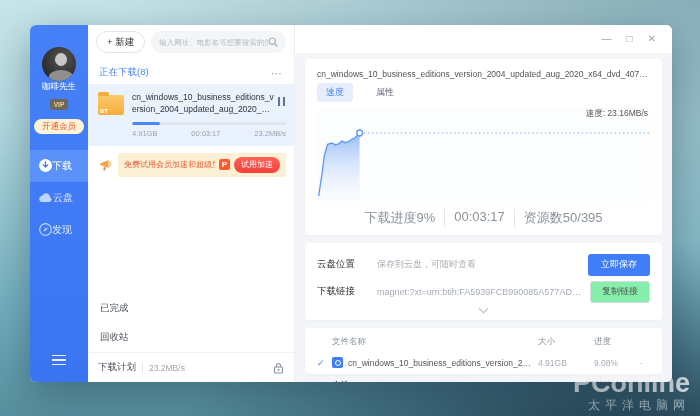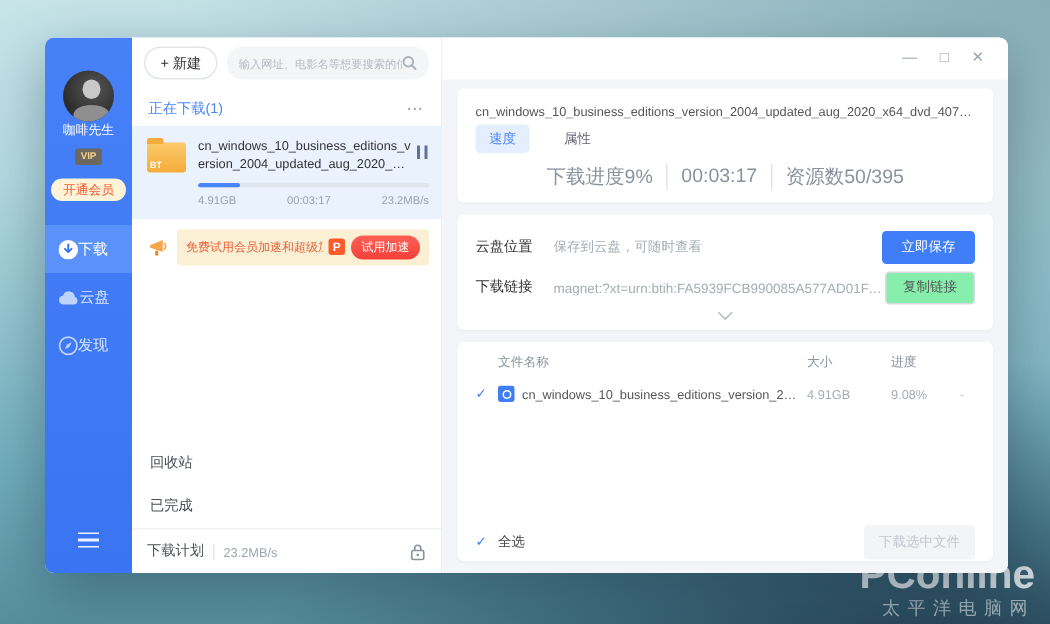--- a/index.html
+++ b/index.html
@@ -82,21 +82,21 @@
   .tabs { display:flex; align-items:center; gap:14px; margin-top:4px; }
   .tab { font-size:9px; color:#667; padding:3px 9px; border-radius:3px; cursor:pointer; }
   .tab.active { background:#E4EEFC; color:#4A86F7; }
   .chart-box { position:relative; margin-top:6px; height:94px; background:#FCFDFE; }
   .speed-label { position:absolute; top:0; right:2px; font-size:8.5px; color:#555; }
   .chart-svg { position:absolute; left:0; top:14px; width:100%; height:78px; }
   .stats-row { display:flex; justify-content:center; margin-top:7px; font-size:13px; color:#8A929C; }
   .stats-row span { padding:0 9px; }
   .stats-row span + span { border-left:1px solid #E1E5EA; }
   .card2 { padding:8px 12px 3px; margin-bottom:8px; }
-  .info-row { display:flex; align-items:center; height:27px; gap:0; }
+  .info-row { display:flex; align-items:center; height:27px; gap:8px; }
   .info-label { font-size:9.5px; color:#333; width:52px; flex-shrink:0; }
   .info-desc { flex:1; min-width:0; font-size:9px; color:#A6ACB5; white-space:nowrap; overflow:hidden; text-overflow:ellipsis; }
   .save-btn { background:#3F7EF7; color:#fff; font-size:9px; border:none; border-radius:3px; padding:4.5px 13px; cursor:pointer; font-family:inherit; flex-shrink:0; }
   .copy-btn { background:#86efac; color:#555; font-size:9px; border:1px solid #D8DCE2; border-radius:3px; padding:3.5px 11px; cursor:pointer; font-family:inherit; flex-shrink:0; }
   .chevron { width:7px; height:7px; margin:0 auto 5px; border-right:1.5px solid #B7BDC6; border-bottom:1.5px solid #B7BDC6; transform:rotate(45deg); cursor:pointer; }
   .card3 { padding:8px 12px 1px; flex:1; display:flex; flex-direction:column; min-height:0; }
   .file-head { display:flex; font-size:8.5px; color:#8A929C; padding:0 0 6px 0; }
   .col-check { width:15px; flex-shrink:0; }
   .col-name { flex:1; min-width:0; }
   .col-size { width:56px; flex-shrink:0; }
@@ -173,21 +173,21 @@
         <div class="search-box">
           <input type="text" placeholder="输入网址、电影名等想要搜索的信息" style="">
           <svg width="10" height="10" viewBox="0 0 10 10">
               <circle cx="4.2" cy="4.2" r="3.2" fill="none" stroke="#A8B0B9" stroke-width="1.2"></circle>
               <path d="M6.6 6.6L9 9" stroke="#A8B0B9" stroke-width="1.2" stroke-linecap="round"></path>
             </svg>
         </div>
       </div>
 
       <div class="section-head">
-        <span class="section-title">正在下载(1)</span>
+        <span class="section-title">正在下载(8)</span>
         <span class="more-dots">⋯</span>
       </div>
 
       <div class="dl-item">
         <div class="folder-icon">
           <div class="folder-tab"></div>
           <span class="bt-label">BT</span>
         </div>
         <div class="dl-info">
           <div class="dl-name">cn_windows_10_business_editions_version_2004_updated_aug_2020_x64_dvd_4077da77...</div>
@@ -214,22 +214,22 @@
           </svg>
         <div class="promo-banner">
           <span class="promo-text">免费试用会员加速和超级加速</span>
           <span class="p-logo">P</span>
           <button class="try-btn">试用加速</button>
         </div>
       </div>
 
       <div class="list-spacer"></div>
 
+      <div class="nav-row">已完成</div>
       <div class="nav-row">回收站</div>
-      <div class="nav-row">已完成</div>
 
       <div class="list-footer">
         <span class="footer-label">下载计划</span>
         <span class="footer-speed">23.2MB/s</span>
         <span class="lock-wrap">
           <svg width="11" height="12" viewBox="0 0 11 12">
               <rect x="1.5" y="5" width="8" height="6" rx="1" fill="none" stroke="#8A929C" stroke-width="1.1"></rect>
               <path d="M3.5 5V3.5a2 2 0 014 0V5" fill="none" stroke="#8A929C" stroke-width="1.1"></path>
               <circle cx="5.5" cy="8" r="0.9" fill="#8A929C"></circle>
             </svg>
@@ -243,20 +243,35 @@
         <span>—</span>
         <span>□</span>
         <span>✕</span>
       </div>
 
       <div class="card card1">
         <div class="d-filename">cn_windows_10_business_editions_version_2004_updated_aug_2020_x64_dvd_4077da77.iso</div>
         <div class="tabs">
           <span class="tab active">速度</span>
           <span class="tab">属性</span>
+        </div>
+        <div class="chart-box">
+          <span class="speed-label">速度: 23.16MB/s</span>
+          <svg class="chart-svg" viewBox="0 0 348 78" preserveAspectRatio="none">
+              <defs>
+                <linearGradient id="ag" x1="0" y1="0" x2="0" y2="1">
+                  <stop offset="0" stop-color="#7FADF3" stop-opacity="0.8"></stop>
+                  <stop offset="1" stop-color="#EAF2FD" stop-opacity="0.15"></stop>
+                </linearGradient>
+              </defs>
+              <path d="M1.7 74.0 L5.2 52.2 L7.7 33.2 L11.1 22.3 L15.7 21.0 L19.1 22.9 L22.6 21.8 L26.1 19.1 L29.6 20.7 L33.1 19.6 L36.5 17.4 L40.0 15.5 L44.5 11.0 L 44.5 78 L 1.7 78 Z" fill="url(#ag)"></path>
+              <path d="M1.7 74.0 L5.2 52.2 L7.7 33.2 L11.1 22.3 L15.7 21.0 L19.1 22.9 L22.6 21.8 L26.1 19.1 L29.6 20.7 L33.1 19.6 L36.5 17.4 L40.0 15.5 L44.5 11.0" fill="none" stroke="#5E9AF5" stroke-width="1.4"></path>
+              <line x1="44.544000000000004" y1="11.004800000000003" x2="348" y2="11.004800000000003" stroke="#79A9F2" stroke-width="1" stroke-dasharray="1.5 2.8"></line>
+              <circle cx="44.544000000000004" cy="11.004800000000003" r="3" fill="#fff" stroke="#5E9AF5" stroke-width="1.4"></circle>
+            </svg>
         </div>
         <div class="stats-row">
           <span>下载进度9%</span>
           <span>00:03:17</span>
           <span>资源数50/395</span>
         </div>
       </div>
 
       <div class="card card2">
         <div class="info-row">

